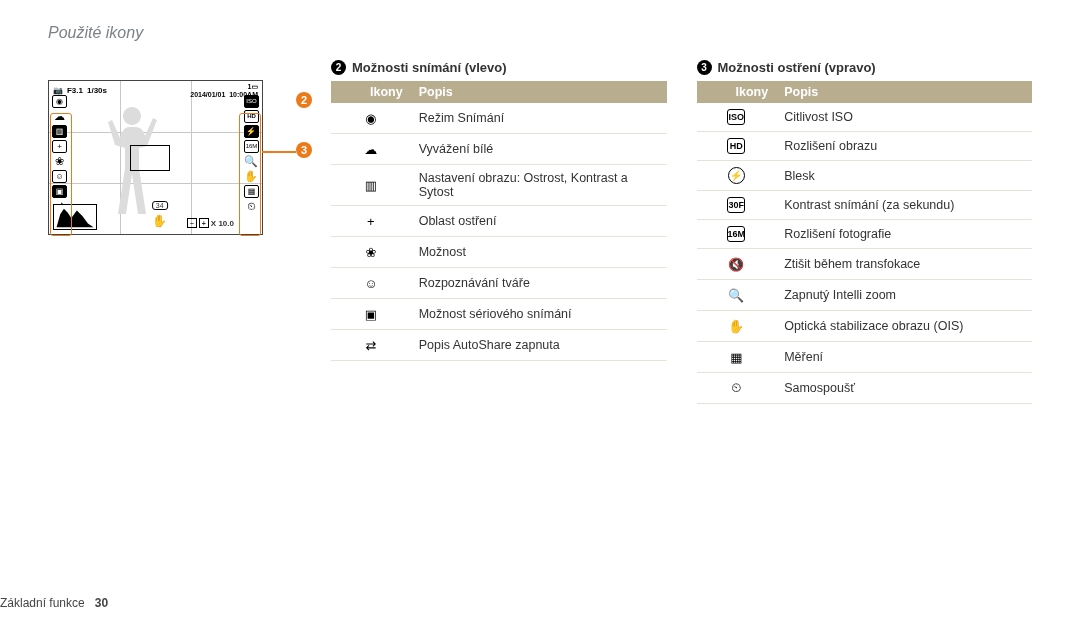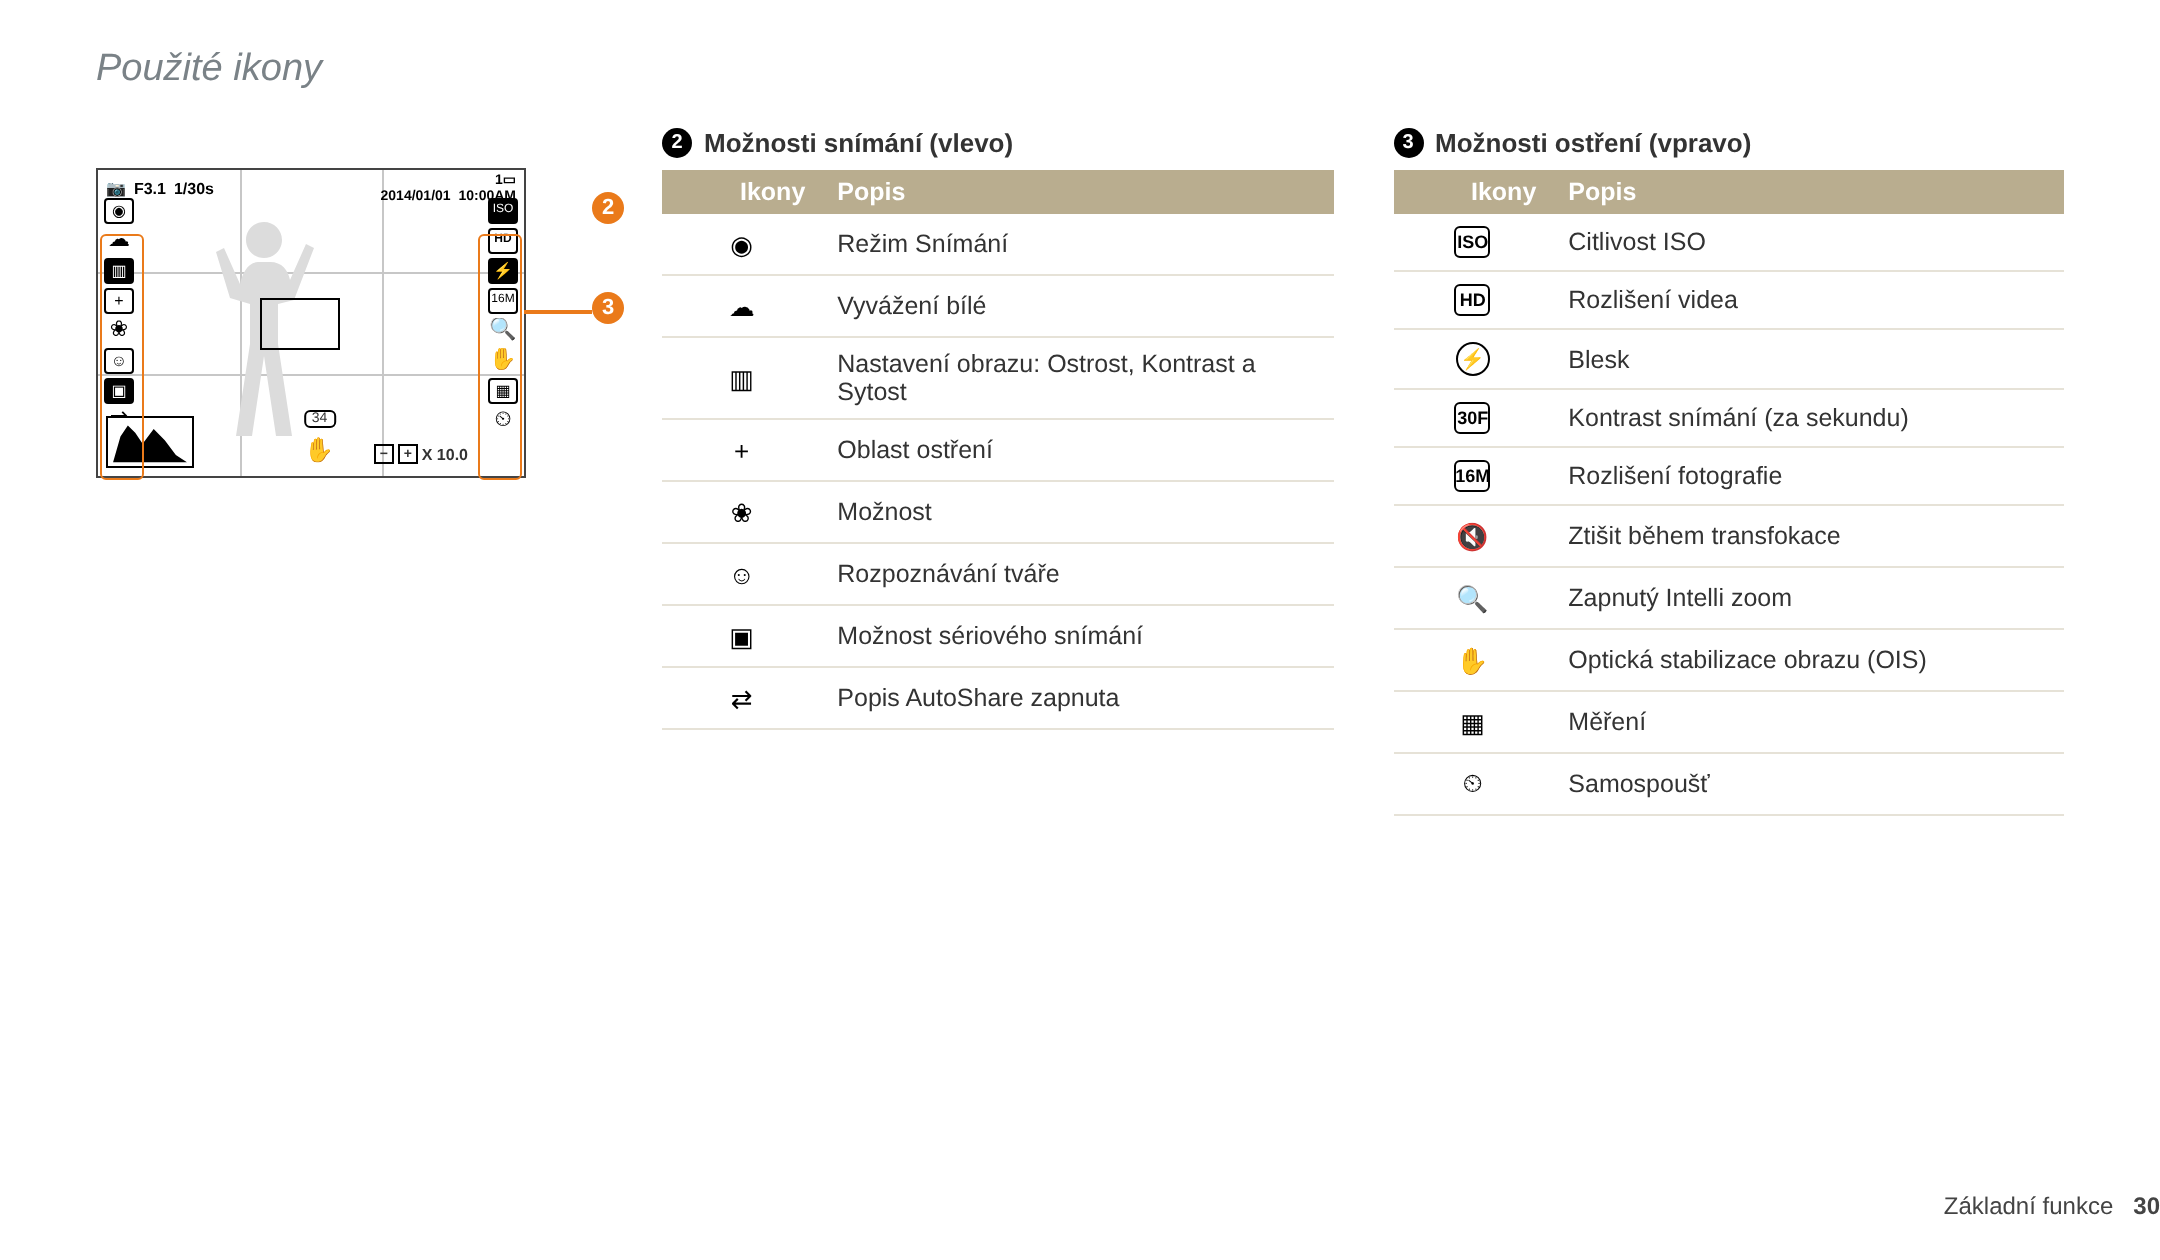--- a/index.html
+++ b/index.html
@@ -6,21 +6,21 @@
   body {
     width: 1080px;
     height: 630px;
     background: #fff;
     font-family: "Segoe UI", Arial, sans-serif;
     color: #333;
     position: relative;
     padding: 24px 48px 0 48px;
   }
   .page-title {
-    font-size: 19px;
+    font-size: 16px;
     color: #7a8287;
     font-style: italic;
     margin-bottom: 18px;
   }
   .content {
     display: flex;
     gap: 28px;
   }
   .left-col {
     width: 255px;
@@ -142,21 +142,21 @@
   }
   tbody td:first-child { text-align:center; }
   .ic {
     display:inline-flex; width:20px; height:18px; align-items:center; justify-content:center;
     font-size:13px; color:#000;
   }
   .ic-sq { border:1.5px solid #000; border-radius:3px; width:18px; height:16px; font-size:9px; font-weight:bold;}
   .ic-round { border:1.5px solid #000; border-radius:50%; width:17px; height:17px; font-size:10px;}
   .footer {
     position:absolute; bottom:20px; left:0; right:0;
-    text-align:right; font-size:12px; color:#444;
+    text-align:left; font-size:12px; color:#444;
   }
   .footer b { font-weight:600; }
 </style>
 </head>
 <body>
 
 <div class="page-title">Použité ikony</div>
 
 <div class="content">
 
@@ -297,21 +297,21 @@
           <th>Popis</th>
         </tr>
           </thead>
         <tbody id="rt-body">
     <tr>
       <td><span class="ic ic-sq">ISO</span></td>
       <td>Citlivost ISO</td>
     </tr>
     <tr>
       <td><span class="ic ic-sq">HD</span></td>
-      <td>Rozlišení videa</td>
+      <td>Rozlišení obrazu</td>
     </tr>
     <tr>
       <td><span class="ic ic-round">⚡</span></td>
       <td>Blesk</td>
     </tr>
     <tr>
       <td><span class="ic ic-sq">30F</span></td>
       <td>Kontrast snímání (za sekundu)</td>
     </tr>
     <tr>

